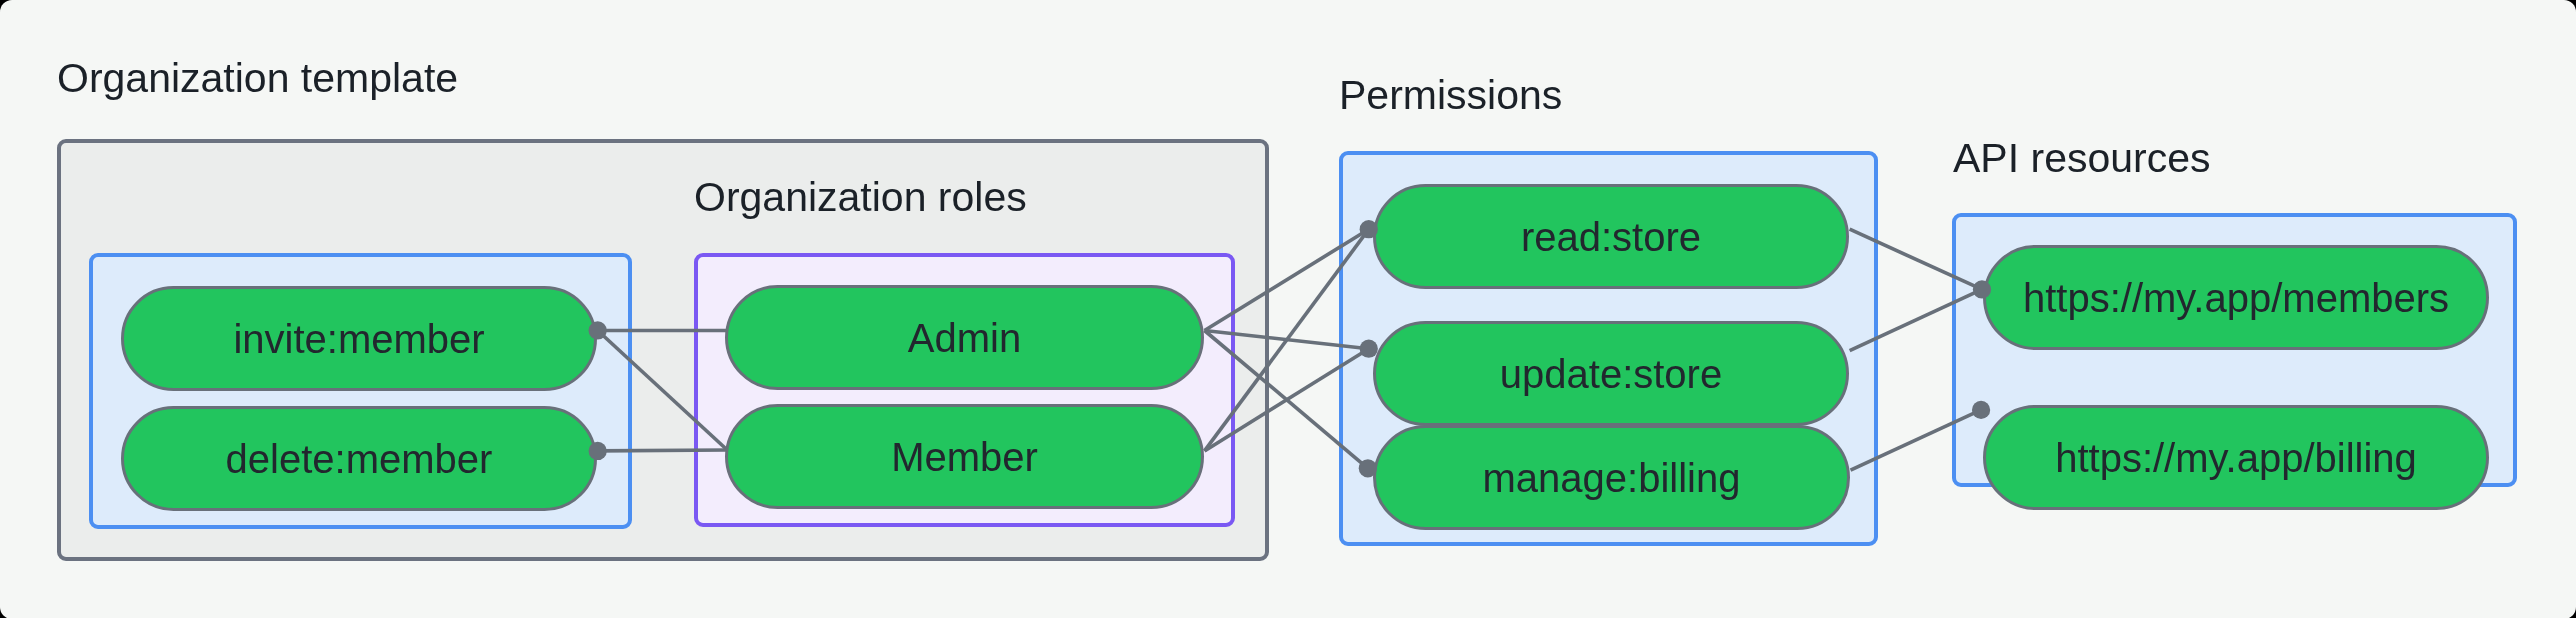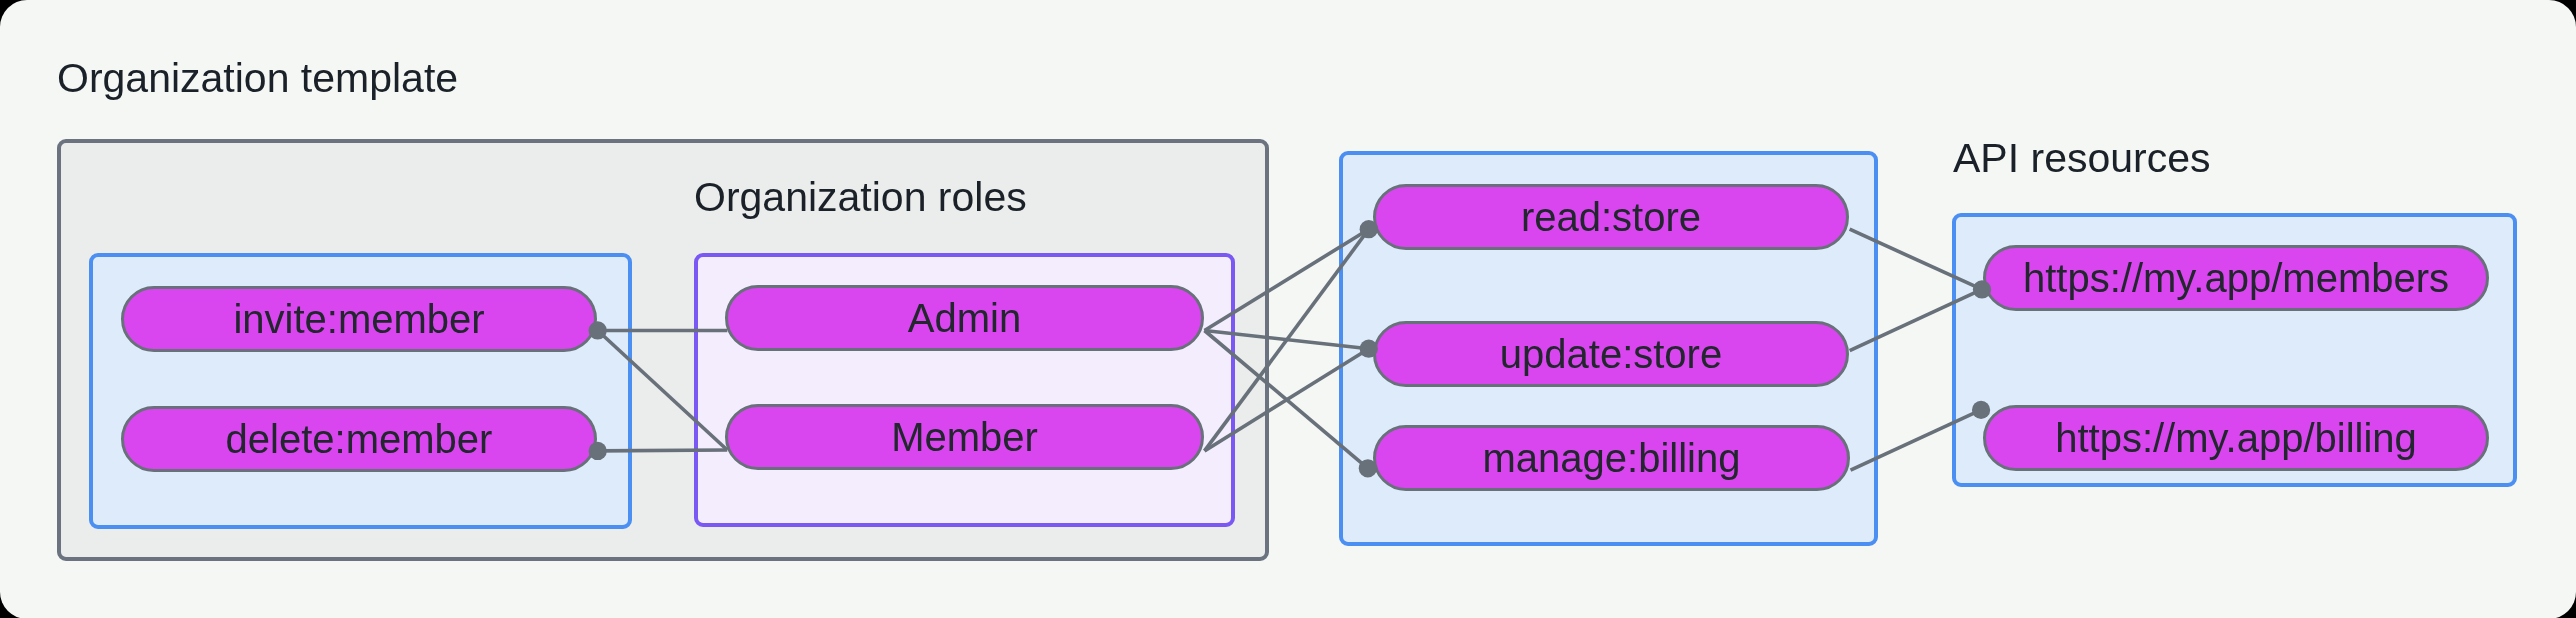--- a/index.html
+++ b/index.html
@@ -1,20 +1,20 @@
 <!DOCTYPE html>
 <html style="font-size:14.6px"><head>
 <meta charset="utf-8">
 <style>
   html,body{margin:0;padding:0;background:#000;}
   .card{
     position:relative;
     width:2576px;height:619px;
     background:#f5f7f5;
-    border-radius:27px;
+    border-radius:12px;
     overflow:hidden;
     font-family:"Liberation Sans","DejaVu Sans",sans-serif;
   }
   .label{
     position:absolute;
     font-size:41px;
     font-weight:500;
     color:#1b2128;
     white-space:nowrap;
     line-height:1;
@@ -23,22 +23,22 @@
     position:absolute;
     box-sizing:border-box;
     border-radius:9px;
   }
   .box.gray{background:#ebedec;border:4.6px solid #6b7280;}
   .box.blue{background:#ddebfb;border:4.6px solid #4c8ff2;}
   .box.purple{background:#f3edfd;border:4.6px solid #7a58f3;}
   .pill{
     position:absolute;
     box-sizing:border-box;
-    height:66px;
-    background:#d946ef;
+    height:105px;
+    background:#22c55e;
     border:3.7px solid #68707a;
     border-radius:55px;
     display:flex;
     align-items:center;
     justify-content:center;
     font-size:40px;
     font-weight:400;
     color:#22272e;
     white-space:nowrap;
     line-height:1;
@@ -74,20 +74,21 @@
 
   <div class="label" id="label-template">Organization template</div>
 
   <div class="box gray" id="box-template"></div>
 
   <div class="box blue" id="box-org-permissions"></div>
 
   <div class="label" id="label-org-roles">Organization roles</div>
   <div class="box purple" id="box-org-roles"></div>
 
+  <div class="label" id="label-permissions">Permissions</div>
   <div class="box blue" id="box-permissions"></div>
 
   <div class="label" id="label-api-resources">API resources</div>
   <div class="box blue" id="box-api-resources"></div>
 
   <div class="pill" id="pill-invite">invite:member</div>
   <div class="pill" id="pill-delete">delete:member</div>
 
   <div class="pill" id="pill-member">Member</div>
   <div class="pill" id="pill-admin">Admin</div>

